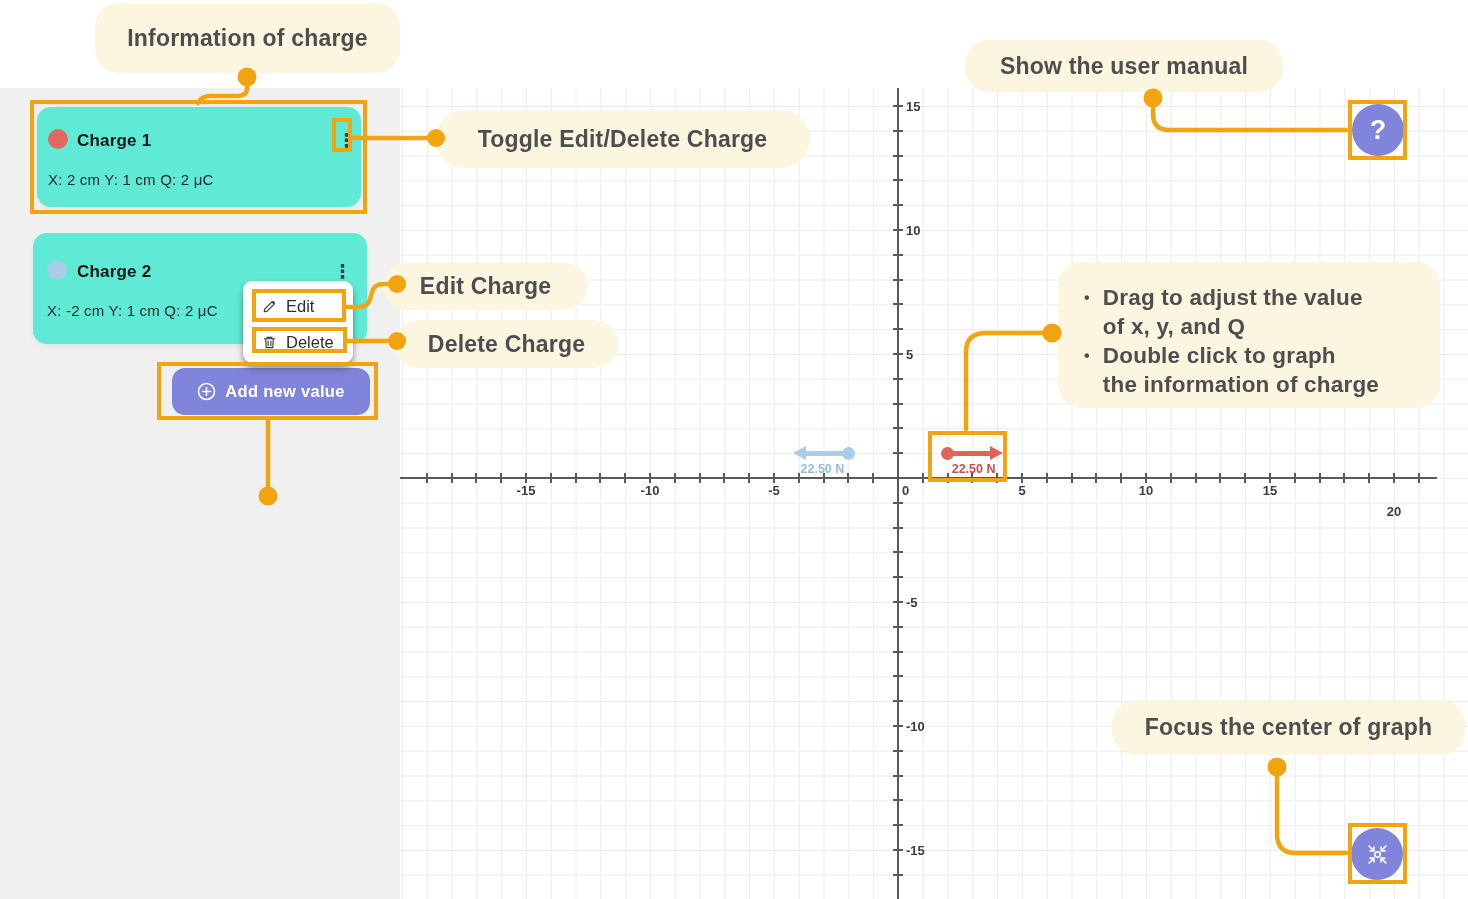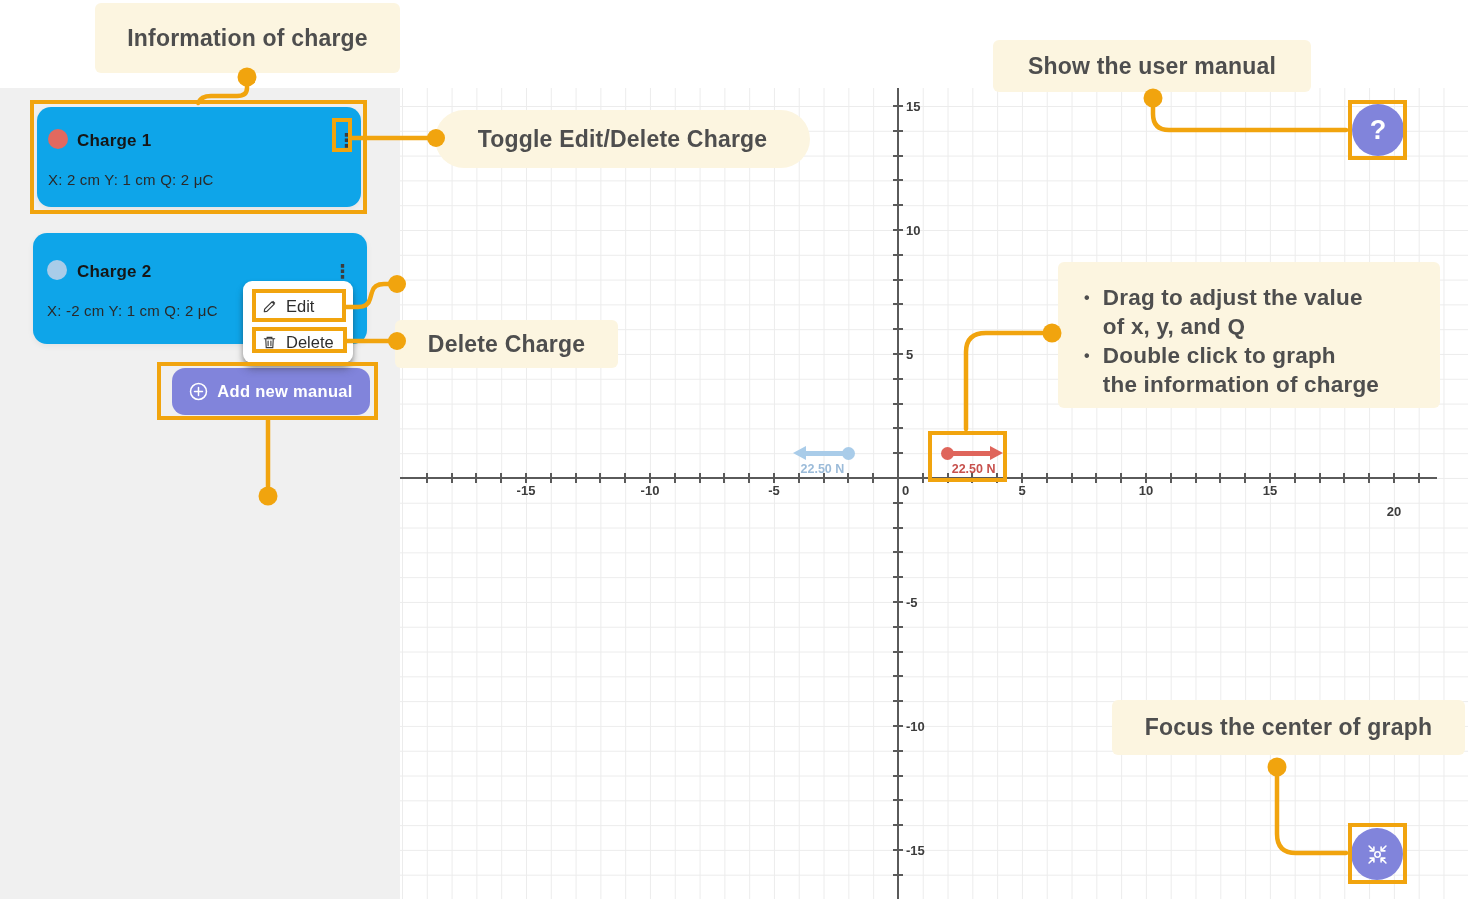--- a/index.html
+++ b/index.html
@@ -23,21 +23,21 @@
   .xlab{width:34px;text-align:center;}
   .ylab{width:30px;text-align:left;}
   
   .force{position:absolute;z-index:3;}
   .force-dot{position:absolute;width:13px;height:13px;border-radius:50%;}
   .force-shaft{position:absolute;height:5px;border-radius:3px;}
   .force-head{position:absolute;width:0;height:0;}
   .force-label{position:absolute;font-size:12.5px;font-weight:600;width:84px;text-align:center;}
   
   #sidebar{position:absolute;left:0;top:88px;width:400px;height:811px;background:#f0f0f0;z-index:10;}
-  .card{position:absolute;background:#0ea5e9;border-radius:14px;box-shadow:0 2px 6px rgba(0,0,0,0.06);}
+  .card{position:absolute;background:#5eead4;border-radius:14px;box-shadow:0 2px 6px rgba(0,0,0,0.06);}
   .charge-dot{position:absolute;width:20px;height:20px;border-radius:50%;}
   .card-title{position:absolute;font-size:17px;font-weight:700;color:#161616;letter-spacing:.2px;}
   .card-details{position:absolute;font-size:15px;color:#2a2a2a;letter-spacing:.2px;}
   .dots-btn{position:absolute;font-size:19px;font-weight:700;color:#3c3c3c;cursor:pointer;line-height:1;}
   #context-menu{
     position:absolute;left:243px;top:193px;width:110px;height:82px;background:#ffffff;border-radius:9px;
     box-shadow:0 2px 5px rgba(0,0,0,0.18),0 7px 8px -2px rgba(50,50,50,0.55);z-index:12;
   }
   .menu-item{position:absolute;left:0;width:110px;height:34px;display:flex;align-items:center;gap:9px;
     padding-left:19px;font-size:16.5px;color:#2e2e2e;cursor:pointer;}
@@ -49,21 +49,21 @@
   }
   
   .round-btn{position:absolute;width:52px;height:52px;border-radius:50%;background:#8184db;border:none;
     display:flex;align-items:center;justify-content:center;color:#fff;cursor:pointer;z-index:15;}
   #help-btn{left:1352px;top:104px;font-size:27px;font-weight:700;font-family:inherit;}
   #focus-btn{left:1351px;top:828px;}
   
   .hl{position:absolute;border:4px solid #f1a40e;z-index:20;pointer-events:none;}
   
   .callout{
-    position:absolute;background:#fcf5e0;border-radius:6px;color:#4e4e4e;font-weight:600;font-size:23px;
+    position:absolute;background:#fcf5e0;border-radius:24px;color:#4e4e4e;font-weight:600;font-size:23px;
     letter-spacing:.2px;display:flex;align-items:center;justify-content:center;z-index:30;text-align:center;
   }
   #co-drag{justify-content:flex-start;align-items:flex-start;padding:21px 18px 0 26px;text-align:left;}
   .bullet-row{display:flex;gap:13px;font-size:22.5px;line-height:29px;margin-bottom:0;}
   .bullet{font-size:16px;line-height:29px;}
   #connectors{position:absolute;left:0;top:0;z-index:40;pointer-events:none;}
 </style>
 </head>
 <body>
 
@@ -202,21 +202,21 @@
         </svg>
         <span>Delete</span>
       </div>
     </div>
 
     <button id="add-btn">
       <svg width="19" height="19" viewBox="0 0 20 20">
         <circle cx="10" cy="10" r="8.4" fill="none" stroke="#ffffff" stroke-width="1.6"></circle>
         <path d="M10 5.8 L10 14.2 M5.8 10 L14.2 10" stroke="#ffffff" stroke-width="1.6" stroke-linecap="round"></path>
       </svg>
-      <span>Add new manual</span>
+      <span>Add new value</span>
     </button>
   </div>
 
   <button class="round-btn" id="help-btn">
     <span>?</span>
   </button>
   <button class="round-btn" id="focus-btn">
     <svg width="27" height="27" viewBox="0 0 24 24">
       <circle cx="12" cy="12" r="2.4" fill="none" stroke="#ffffff" stroke-width="1.4"></circle>
       <path d="M4.5 4.5 L8.8 8.8 M8.8 8.8 L8.8 5.4 M8.8 8.8 L5.4 8.8" fill="none" stroke="#ffffff" stroke-width="1.4" stroke-linecap="round"></path>
@@ -234,24 +234,27 @@
   <div class="hl" style="left:1348px;top:100px;width:59px;height:60px;"></div>
   <div class="hl" style="left:928px;top:431px;width:79px;height:51px;"></div>
   <div class="hl" style="left:1348px;top:823px;width:59px;height:61px;"></div>
 
   <div class="callout" style="left:95px;top:3px;width:305px;height:70px;">
     <span>Information of charge</span>
   </div>
   <div class="callout" style="left:435px;top:110px;width:375px;height:58px;border-radius:29px;">
     <span>Toggle Edit/Delete Charge</span>
   </div>
+  <div class="callout" style="left:383px;top:263px;width:205px;height:47px;">
+    <span>Edit Charge</span>
+  </div>
   <div class="callout" style="left:395px;top:320px;width:223px;height:48px;">
     <span>Delete Charge</span>
   </div>
-  <div class="callout" style="left:993px;top:40px;width:318px;height:52px;">
+  <div class="callout" style="left:965px;top:40px;width:318px;height:52px;">
     <span>Show the user manual</span>
   </div>
   <div class="callout" id="co-drag" style="left:1058px;top:262px;width:382px;height:146px;flex-direction:column;">
     <div class="bullet-row">
       <span class="bullet">•</span>
       <span><span>Drag to adjust the value</span><br><span>of x, y, and Q</span></span>
     </div>
     <div class="bullet-row">
       <span class="bullet">•</span>
       <span><span>Double click to graph</span><br><span>the information of charge</span></span>

